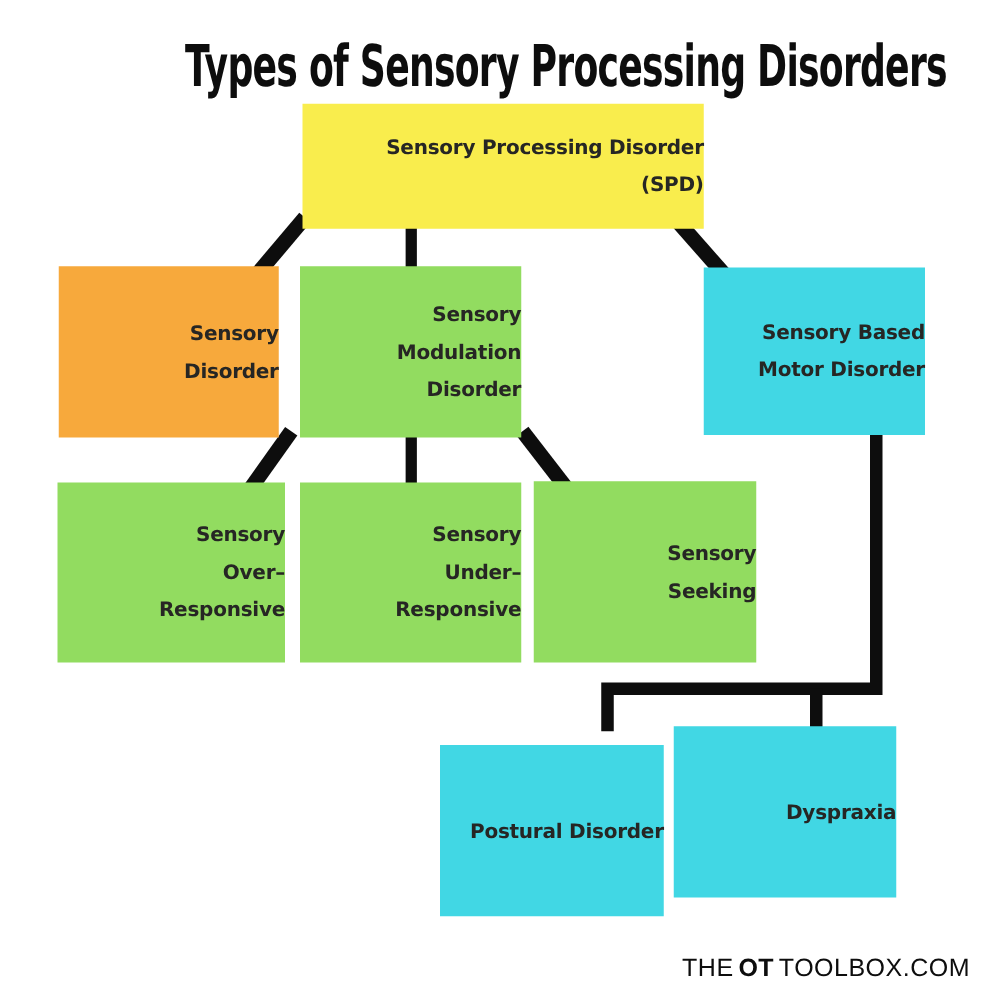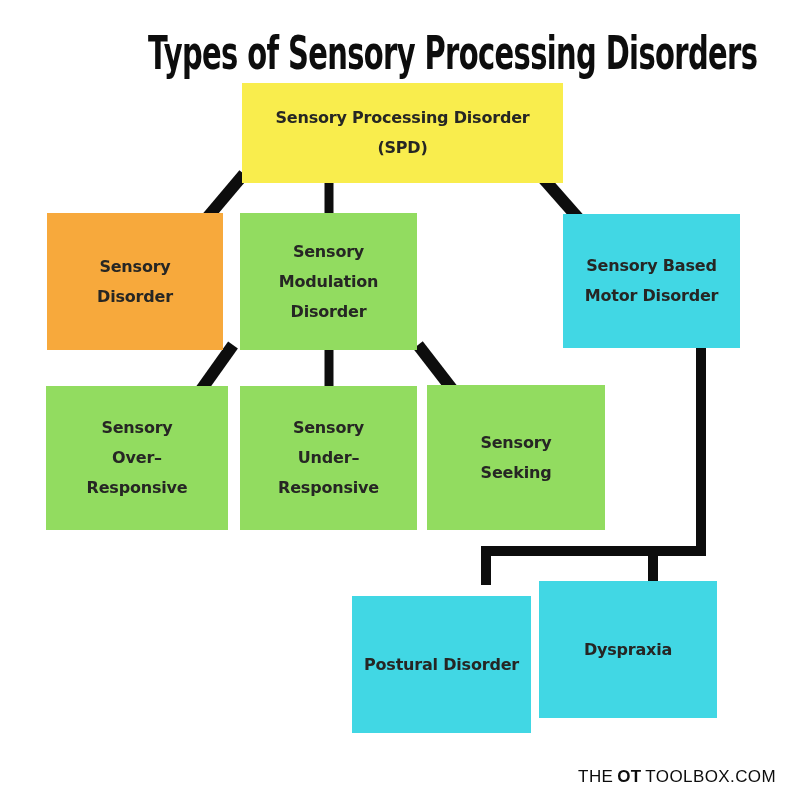--- a/index.html
+++ b/index.html
@@ -32,40 +32,40 @@
     width: 800px; height: 800px;
     z-index: 1;
   }
   .lines-layer path { stroke: var(--line, #0d0d0d); fill: none; }
   .node {
     position: absolute;
     z-index: 2;
     display: flex;
     flex-direction: column;
     justify-content: center;
-    align-items: center;
+    align-items: flex-end;
     text-align: center;
     font-weight: bold;
     font-size: 16px;
     line-height: 30px;
     letter-spacing: -0.2px;
     color: var(--text, #262624);
   }
   .nline { white-space: nowrap; }
   .c-yellow { background: var(--yellow, #f9ed4d); }
   .c-orange { background: var(--orange, #f7a93c); }
   .c-green  { background: var(--green,  #92dc60); }
   .c-cyan   { background: var(--cyan,   #41d7e4); }
   .logo {
     position: absolute;
     right: 24px;
     bottom: 13px;
     z-index: 2;
     font-family: "Liberation Sans", sans-serif;
-    font-size: 17px;
+    font-size: 20px;
     letter-spacing: 0.4px;
     color: var(--line, #0d0d0d);
     white-space: nowrap;
   }
   .logo .sep { display: inline-block; width: 4px; }
   .logo .brand { font-weight: bold; letter-spacing: 0.2px; }
 </style>
 </head>
 <body>
 

